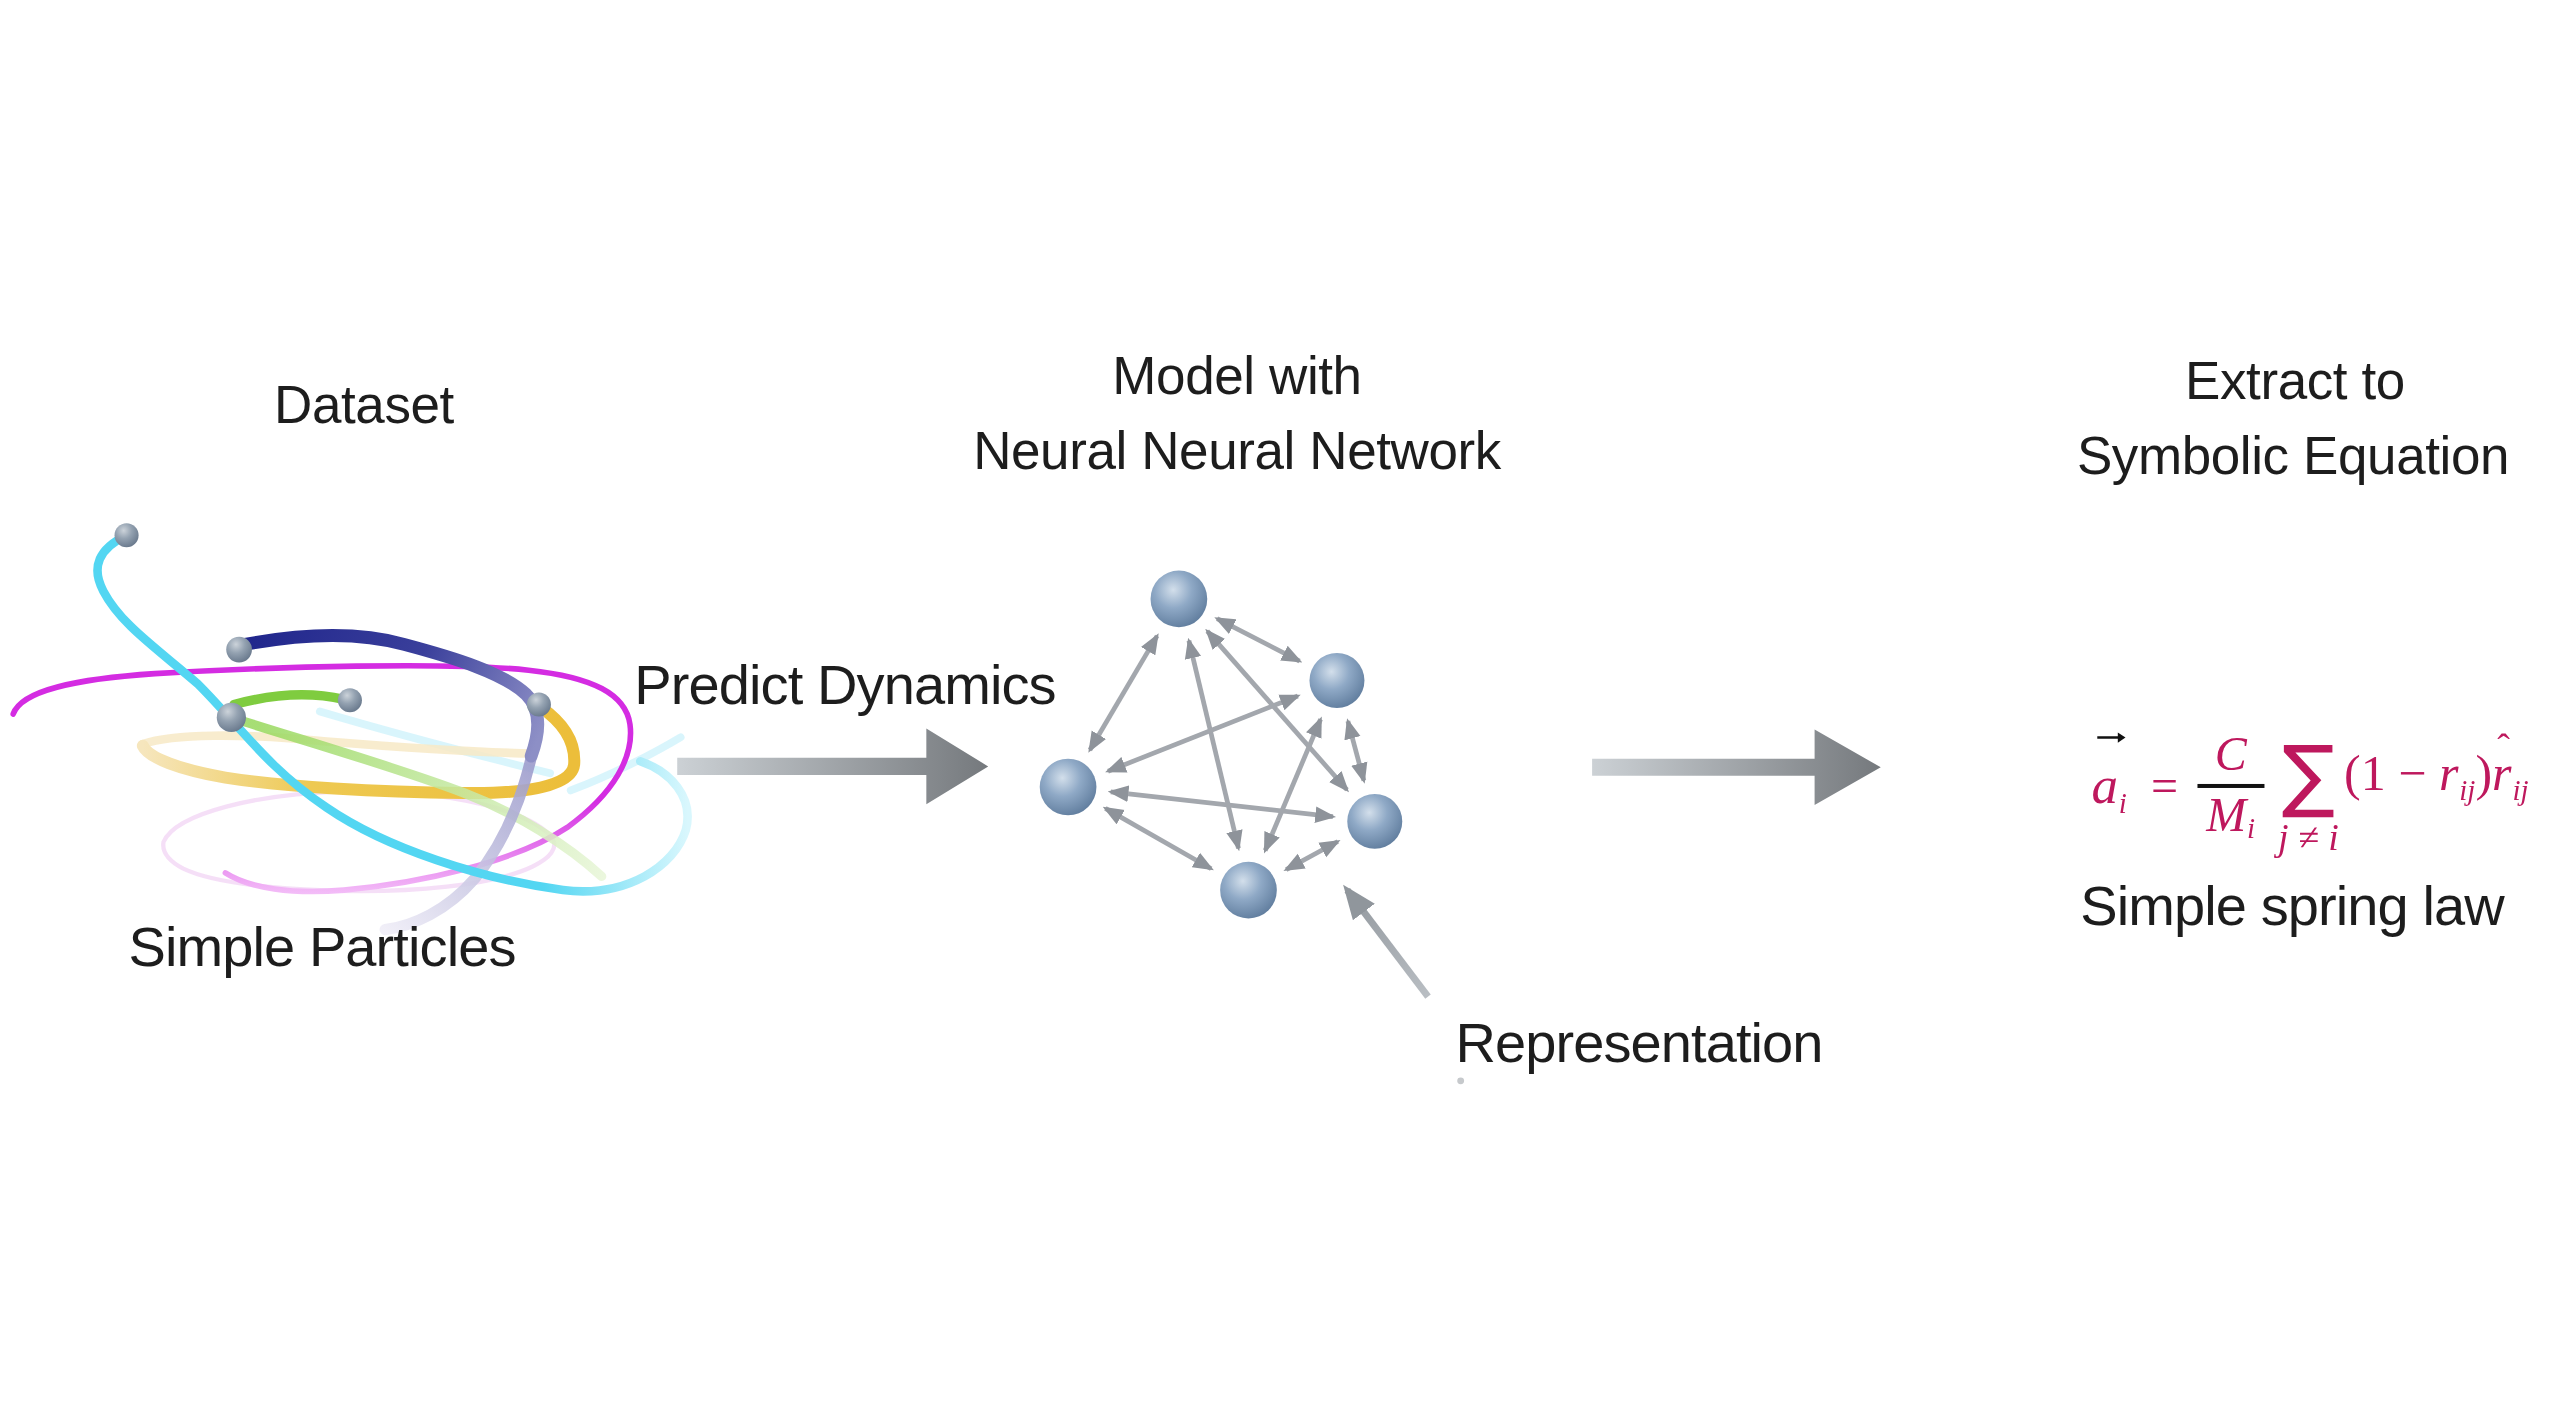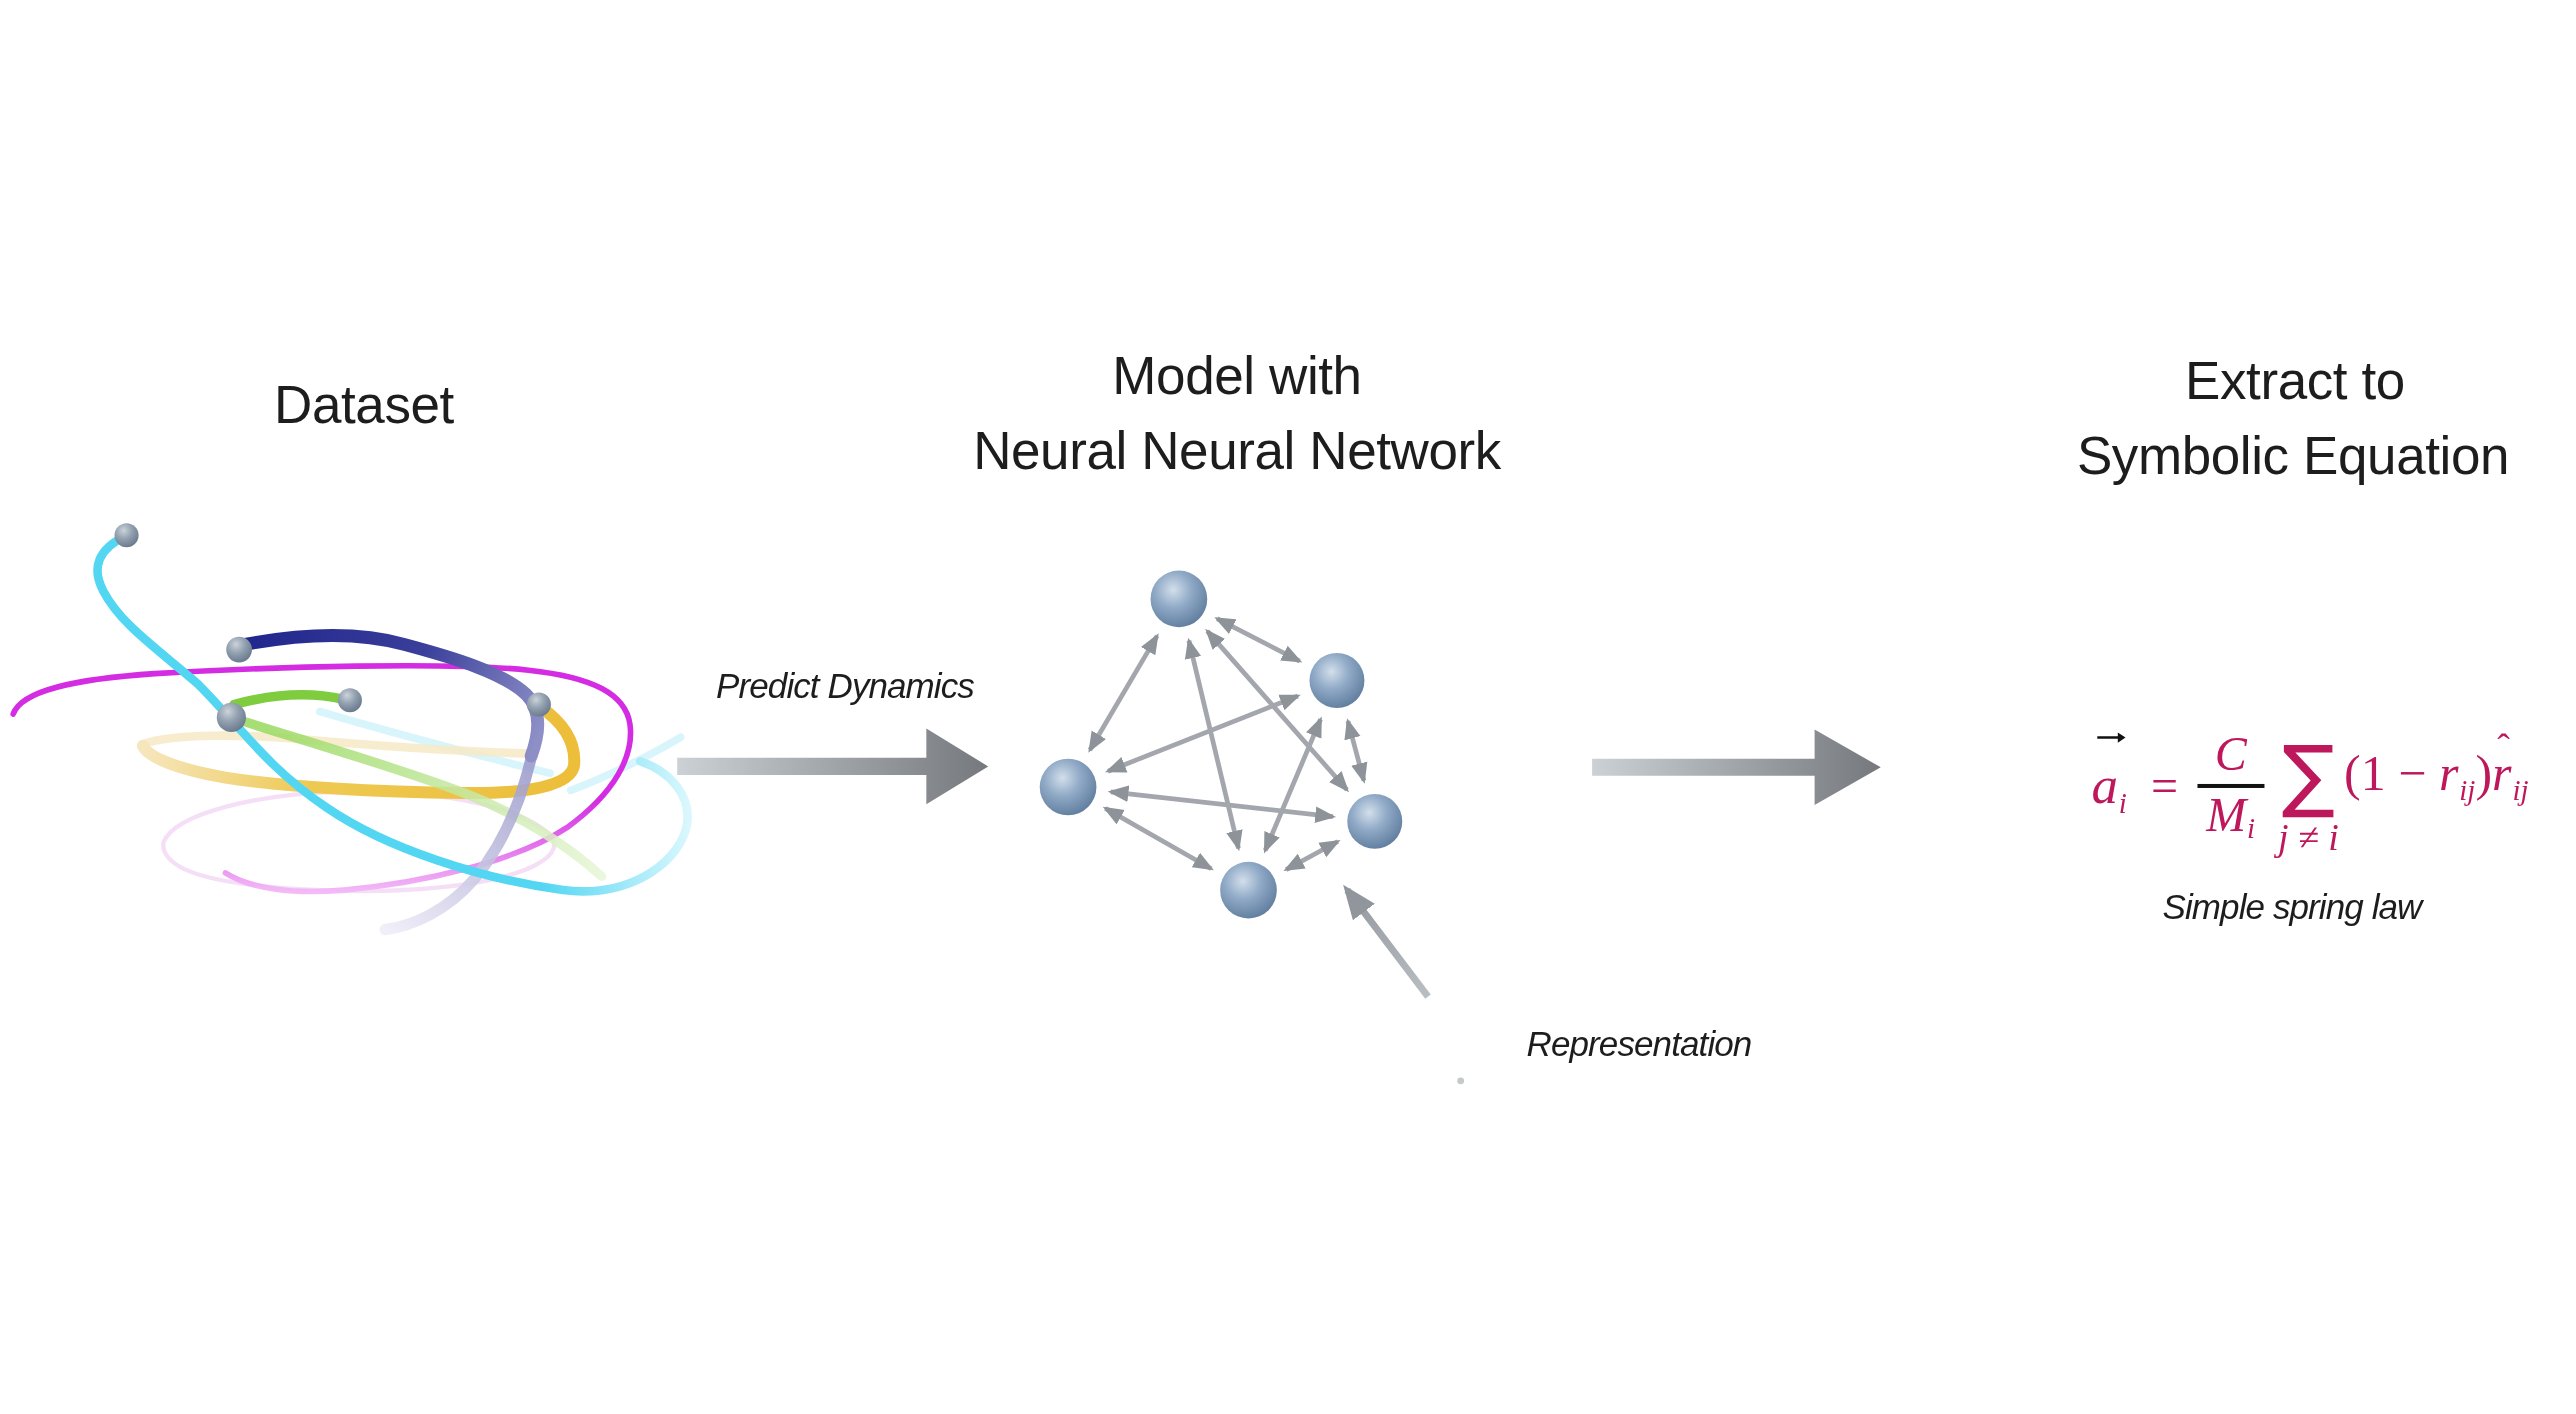--- a/index.html
+++ b/index.html
@@ -3,21 +3,21 @@
 <meta charset="utf-8">
 <style>
   html,body{margin:0;padding:0;background:#ffffff;}
   body{width:2576px;height:1414px;position:relative;overflow:hidden;
        font-family:"Liberation Sans",sans-serif;color:#1d1d1d;}
   .stage{position:absolute;left:0;top:7px;width:2576px;height:1414px;}
   svg.art{position:absolute;left:0;top:0;}
   .label{position:absolute;transform:translate(-50%,-50%);white-space:nowrap;
          color:#1d1d1d;letter-spacing:-0.9px;line-height:1;}
   .title{font-size:53px;letter-spacing:-0.4px;}
-  .sub{font-size:35px;font-style:italic;}
+  .sub{font-size:56px;}
   
   .equation{position:absolute;left:2310px;top:778px;transform:translate(-50%,-50%);
             display:flex;align-items:center;font-family:"Liberation Serif",serif;
             color:#be185d;white-space:nowrap;}
   .equation i{font-style:italic;font-weight:normal;}
   .vec-a{position:relative;font-size:53px;margin-right:5.2px;}
   .vec-a .vecbar{position:absolute;left:3.4px;top:-26px;}
   .sub-s{font-size:29px;font-style:italic;position:relative;top:10.3px;margin-left:0.9px;}
   .eq-sign{font-size:48px;margin:0 19px;}
   .frac{display:inline-flex;flex-direction:column;align-items:center;margin-right:13.7px;}
@@ -150,20 +150,21 @@
   <div class="label title" style="left:364px;top:397px;">Dataset</div>
 
   <div class="label title" style="left:1237px;top:368px;">Model with</div>
   <div class="label title" style="left:1237px;top:443px;">Neural Neural Network</div>
 
   <div class="label title" style="left:2295px;top:373px;">Extract to</div>
   <div class="label title" style="left:2293px;top:448px;">Symbolic Equation</div>
 
   <div class="label sub" style="left:845px;top:678px;">Predict Dynamics</div>
 
+  <div class="label sub" style="left:322px;top:940px;">Simple Particles</div>
 
   <div class="label sub" style="left:1627px;top:1036px;margin-left:12px;">Representation</div>
 
   <div class="label sub" style="left:2292px;top:899px;">Simple spring law</div>
 
   <div class="equation">
     <span class="vec-a">
       <svg class="vecbar" width="33" height="13.7" viewBox="0 0 38 16">
         <line x1="3" y1="10" x2="28" y2="10" stroke="#111" stroke-width="3"></line>
         <path d="M27 4 L36 10 L27 16 Z" fill="#111"></path>

